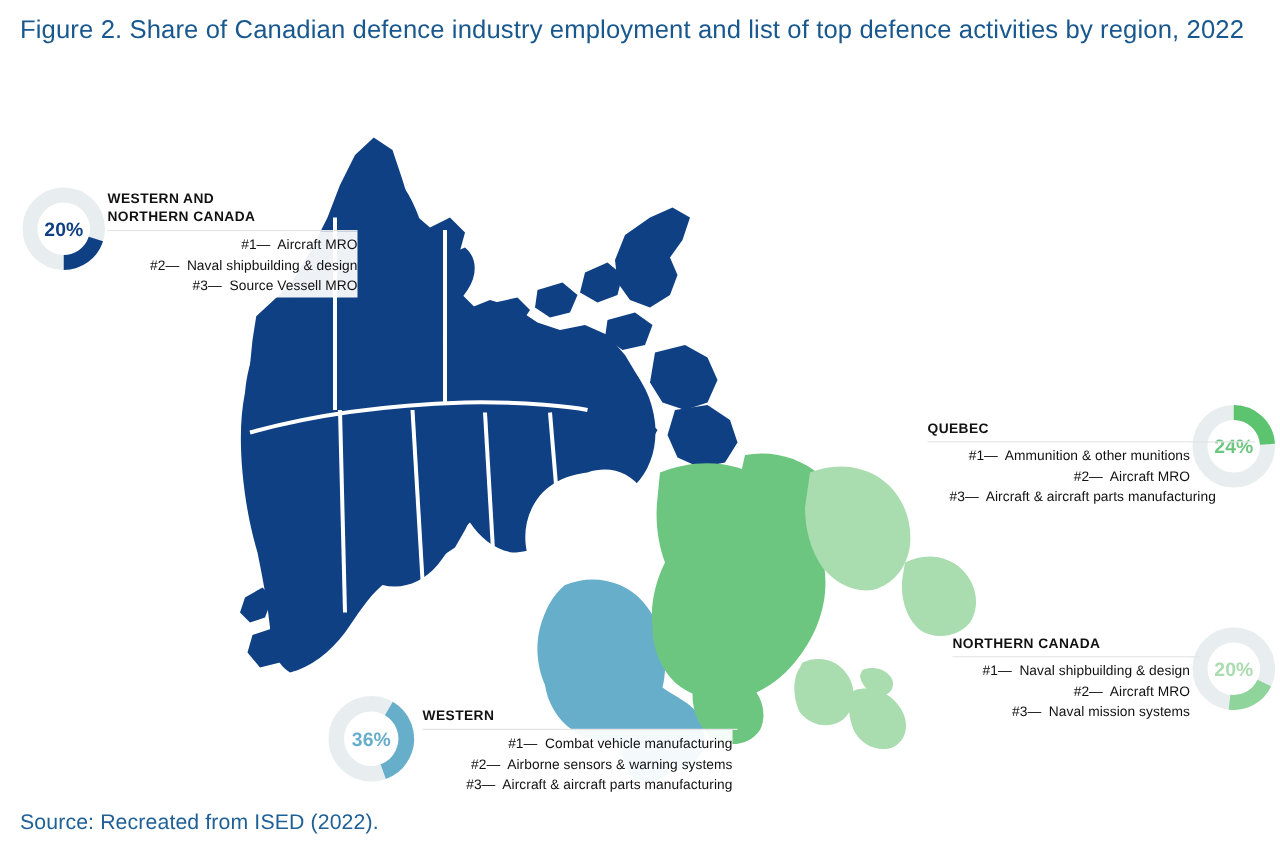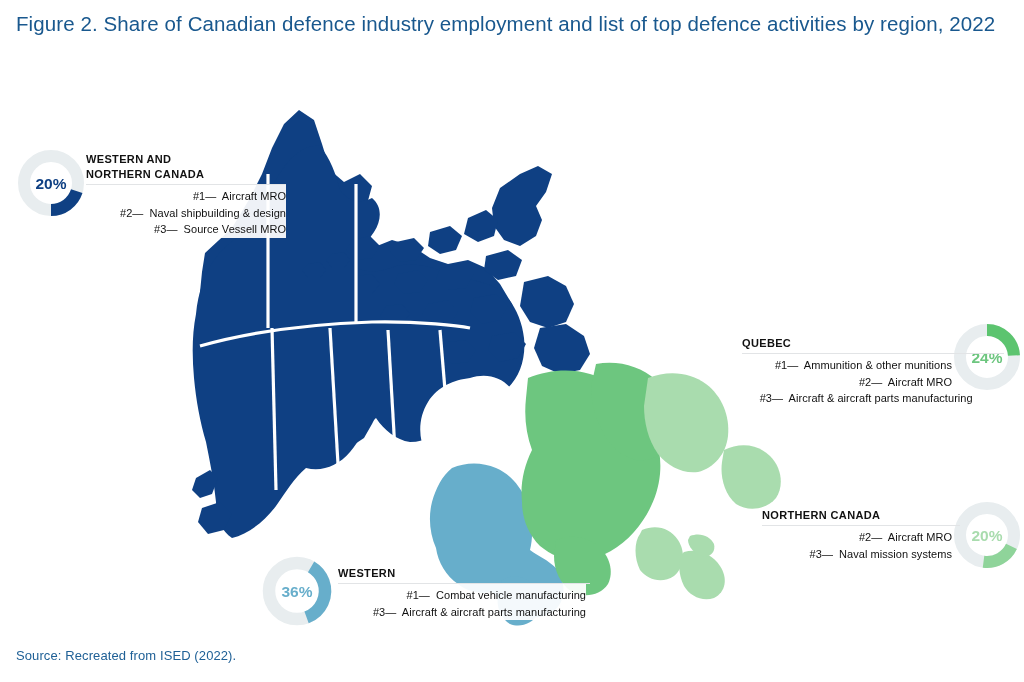--- a/index.html
+++ b/index.html
@@ -27,21 +27,21 @@
     line-height: 28px;
     color: #19588E;
     letter-spacing: 0.1px;
   }
 
   
   #source-note {
     position: absolute;
     left: 16px;
     top: 648px;
-    font-size: 13px;
+    font-size: 17px;
     color: #1F6096;
     letter-spacing: 0.1px;
   }
 
   
   #map-figure {
     position: absolute;
     left: 0;
     top: 78px;
     width: 1024px;
@@ -267,20 +267,23 @@
 
     <circle cx="37" cy="37" r="27" fill="none" stroke="#8FD49A" stroke-width="12" stroke-dasharray="33.93 135.72" transform="rotate(25 37 37)"></circle>
     <text class="donut-value" x="37" y="42.5" text-anchor="middle" fill="#A9DCAE">20%</text>
   </svg>
 </div>
 <div class="callout align-center" style="left:762px; top:508px; width:190px;">
   <div class="callout-title">NORTHERN CANADA</div>
   <div class="callout-rule" style="width:198px;"></div>
   <ul class="callout-list">
     <li>
+      <span class="rank">#1</span><span class="dash">—</span> <span>Naval shipbuilding &amp; design</span>
+    </li>
+    <li>
       <span class="rank">#2</span><span class="dash">—</span> <span>Aircraft MRO</span>
     </li>
     <li>
       <span class="rank">#3</span><span class="dash">—</span> <span>Naval mission systems</span>
     </li>
   </ul>
 </div>
 
 <div class="donut" style="left:258px; top:552px;">
   <svg width="78" height="78" viewBox="0 0 78 78">
@@ -291,18 +294,21 @@
   </svg>
 </div>
 <div class="callout align-center" style="left:338px; top:566px; width:248px;">
   <div class="callout-title">WESTERN</div>
   <div class="callout-rule" style="width:252px;"></div>
   <ul class="callout-list">
     <li>
       <span class="rank">#1</span><span class="dash">—</span> <span>Combat vehicle manufacturing</span>
     </li>
     <li>
+      <span class="rank">#2</span><span class="dash">—</span> <span>Airborne sensors &amp; warning systems</span>
+    </li>
+    <li>
       <span class="rank">#3</span><span class="dash">—</span> <span>Aircraft &amp; aircraft parts manufacturing</span>
     </li>
   </ul>
 </div>
 
 <div id="source-note">Source: Recreated from ISED (2022).</div>
 
 </body></html>

